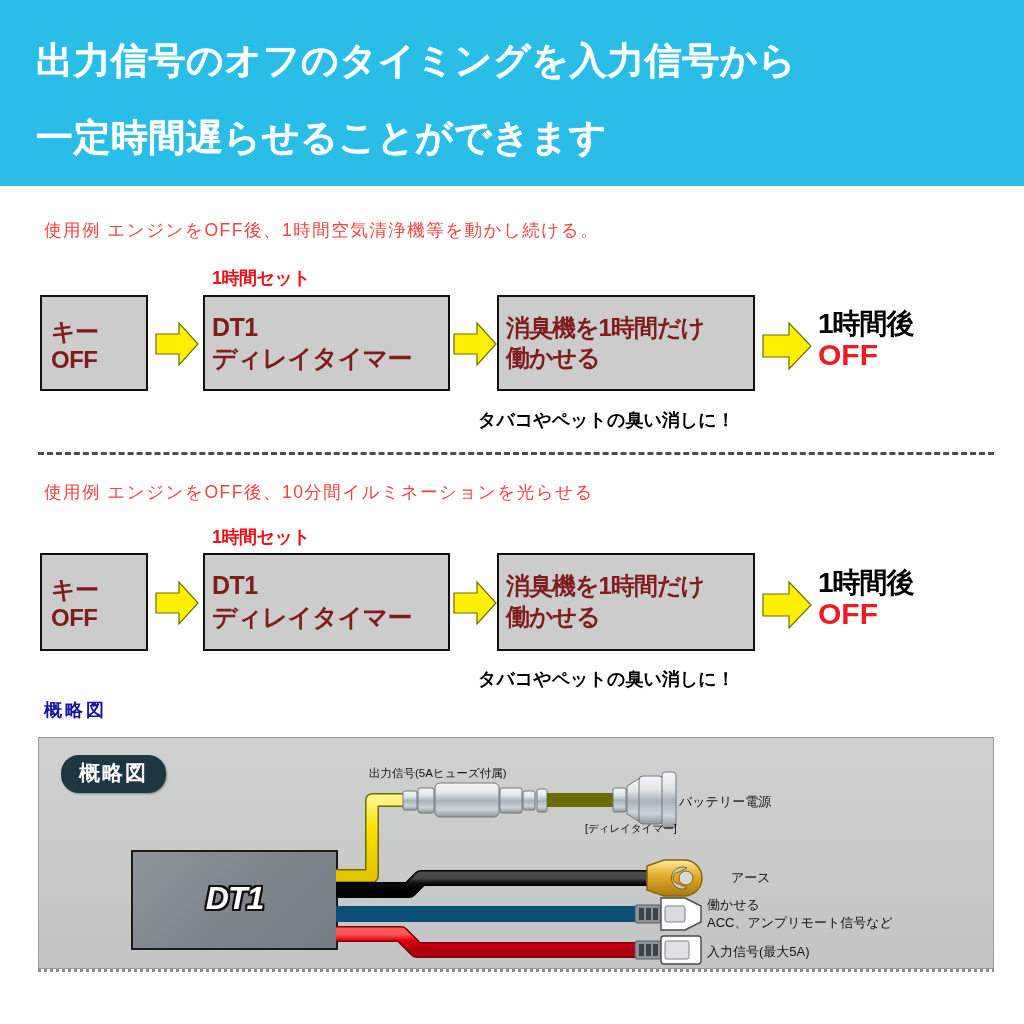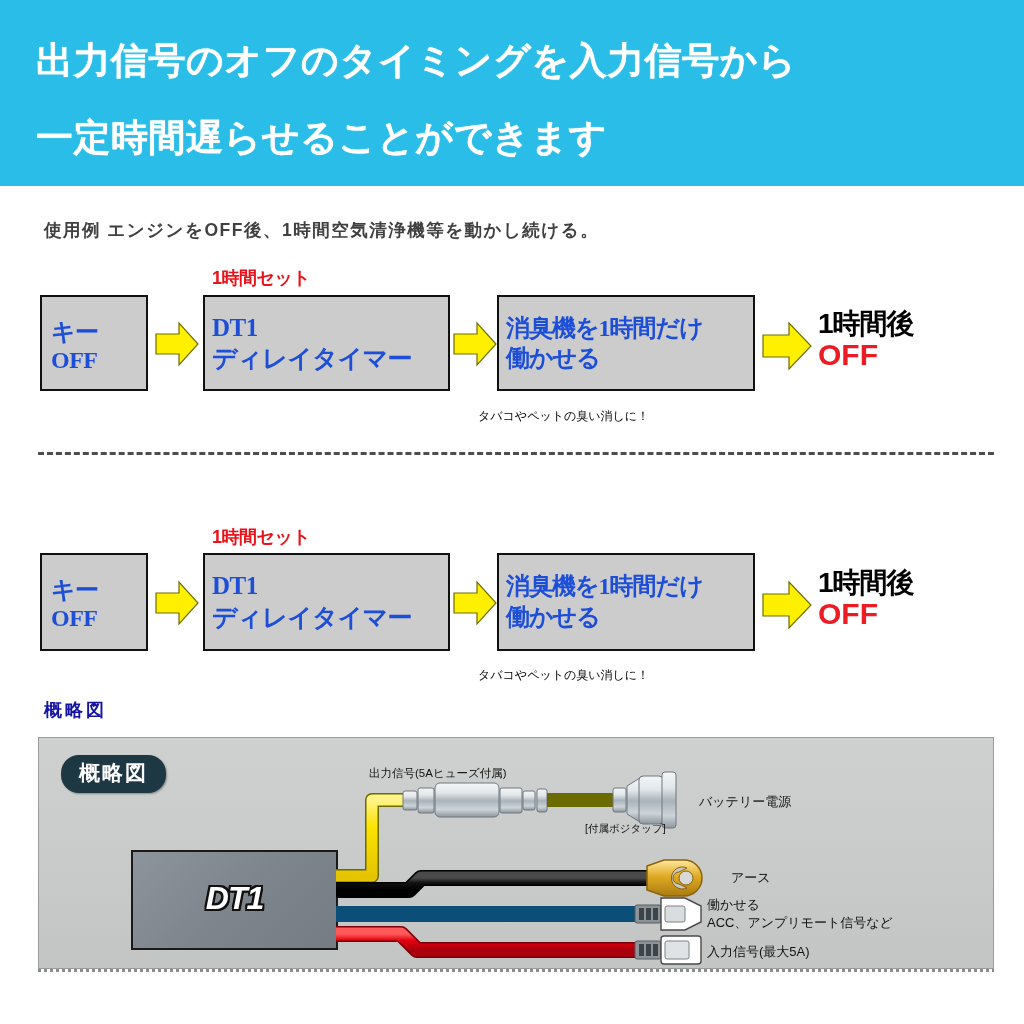--- a/index.html
+++ b/index.html
@@ -25,35 +25,34 @@
     letter-spacing:0.5px;
     white-space:nowrap;
     text-shadow:0 0 1px #fff;
   }
   .header .hline1{top:36px;}
   .header .hline2{top:113px;}
 
   
   .usecase{
     position:absolute;
-    color:#404040;
-    font-weight:bold;
+    color:#ef4444;
+    font-weight:normal;
     font-size:17.5px;
     letter-spacing:1.5px;
     white-space:nowrap;
   }
 
   .fbox{
     position:absolute;
     background:#CCCCCC;
     border:2px solid #111111;
     box-sizing:border-box;
-    color:#1d4ed8;
-    font-weight:bold;
-    font-family:Liberation Serif, serif;
+    color:#7f1d1d;
+    font-weight:bold;
   }
   .fbox .txt{
     position:absolute;
     left:7px;
     font-size:25px;
     line-height:27px;
     white-space:nowrap;
     letter-spacing:-0.5px;
   }
   .fbox.key .txt{font-size:24px;line-height:28px;left:9px;}
@@ -64,22 +63,22 @@
     color:#E8121A;
     font-weight:bold;
     font-size:18px;
     white-space:nowrap;
     letter-spacing:-0.5px;
   }
 
   .caption{
     position:absolute;
     color:#000;
-    font-size:12px;
-    font-weight:400;
+    font-size:18px;
+    font-weight:700;
     white-space:nowrap;
     letter-spacing:0px;
   }
 
   .result{
     position:absolute;
     font-weight:bold;
     white-space:nowrap;
   }
   .result .r1{font-size:28px;color:#000;line-height:30px;letter-spacing:-1px;}
@@ -204,20 +203,21 @@
 
   <div class="result" style="left:818px;top:309px;">
     <div class="r1">1時間後</div>
     <div class="r2">OFF</div>
   </div>
 
   <div class="caption" style="left:478px;top:408px;">タバコやペットの臭い消しに！</div>
 
   <div class="divider" style="top:452px;"></div>
 
+  <div class="usecase" style="left:44px;top:480px;">使用例 エンジンをOFF後、10分間イルミネーションを光らせる</div>
 
   <div class="setlabel" style="left:212px;top:525px;">1時間セット</div>
 
   <div class="fbox key" style="left:40px;top:553px;width:108px;height:98px;">
     <div class="txt" style="top:21px;">キー</div>
     <div class="txt" style="top:49px;">OFF</div>
   </div>
 
   <div class="arrow" style="left:155px;top:580px;">
     <svg width="44" height="46" viewBox="0 0 44 46">
@@ -348,22 +348,22 @@
         <rect x="596" y="203" width="26" height="18" rx="2" fill="#8d9499" stroke="#555c61" stroke-width="1"></rect>
         <rect x="600" y="206" width="5" height="12" fill="#3d4449"></rect>
         <rect x="607" y="206" width="5" height="12" fill="#3d4449"></rect>
         <rect x="614" y="206" width="5" height="12" fill="#3d4449"></rect>
         <rect x="622" y="198" width="40" height="28" rx="3" fill="#ffffff" stroke="#4a4a4a" stroke-width="1.4"></rect>
         <rect x="626" y="203" width="24" height="18" rx="2" fill="#dfe3e6" stroke="#7d8287" stroke-width="1"></rect>
       </g>
     </svg>
 
     <div class="slabel small" style="left:330px;top:28px;">出力信号(5Aヒューズ付属)</div>
-    <div class="slabel" style="left:660px;top:55px;">バッテリー電源</div>
-    <div class="slabel tiny" style="left:546px;top:84px;">[付属ボジタップ]</div>
+    <div class="slabel" style="left:640px;top:55px;">バッテリー電源</div>
+    <div class="slabel tiny" style="left:546px;top:84px;">[ディレイタイマー]</div>
     <div class="slabel" style="left:692px;top:131px;">アース</div>
     <div class="slabel" style="left:668px;top:158px;">働かせる</div>
     <div class="slabel" style="left:668px;top:176px;">ACC、アンプリモート信号など</div>
     <div class="slabel" style="left:668px;top:205px;">入力信号(最大5A)</div>
 
   </div>
   <div class="panel-shadow"></div>
 
 </div>
 

